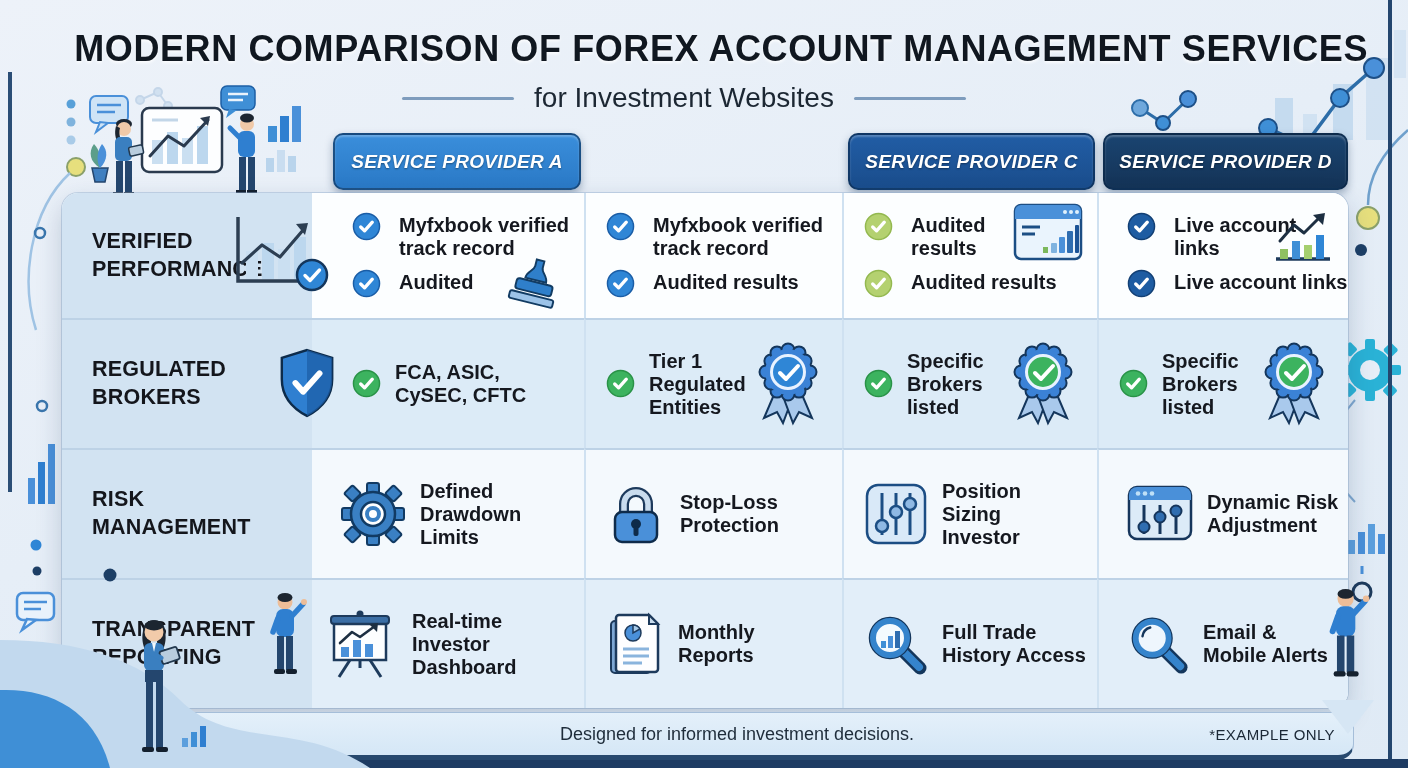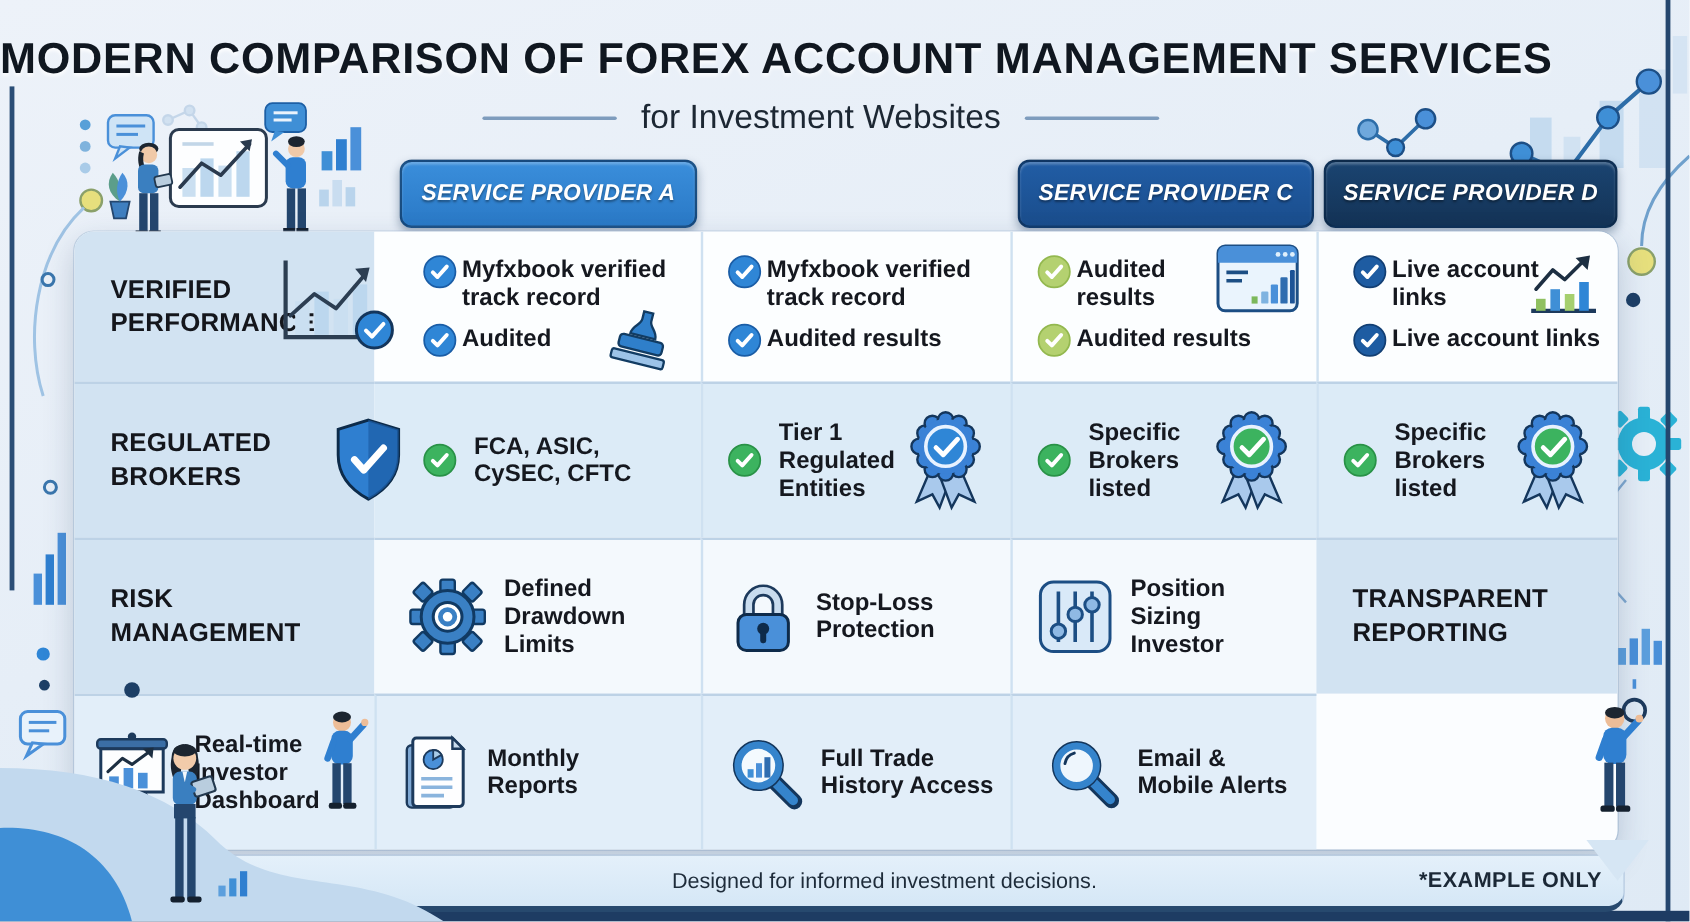--- a/index.html
+++ b/index.html
@@ -10,21 +10,21 @@
   }
   
   .decor{position:absolute;inset:0;width:1408px;height:768px;pointer-events:none;}
   .decor.back{z-index:1;}
   .decor.front{z-index:6;}
   .bottom-bar{position:absolute;left:0;right:0;bottom:0;height:9px;background:#1e3c63;z-index:2;}
   .right-line{position:absolute;top:0;bottom:0;right:16px;width:4px;background:#24466e;z-index:2;}
   .left-line{position:absolute;top:72px;height:420px;left:8px;width:4px;background:#2b4e76;z-index:1;}
 
   
-  .title-wrap{position:absolute;left:0;right:40px;top:28px;text-align:left;z-index:3;}
+  .title-wrap{position:absolute;left:0;right:40px;top:28px;text-align:right;z-index:3;}
   .main-title{
     font-size:36px;font-weight:800;letter-spacing:.6px;color:#101720;
     text-shadow:0 2px 3px rgba(255,255,255,.8);
   }
   .subtitle-row{margin-top:12px;display:flex;align-items:center;justify-content:center;gap:20px;}
   .sub-dash{width:112px;height:3px;border-radius:2px;background:#7e9cbd;}
   .subtitle{font-size:28px;font-weight:500;color:#1c2733;}
 
   
   .providers{
@@ -59,21 +59,21 @@
     font-size:21.5px;font-weight:800;color:#14161c;line-height:1.28;letter-spacing:.2px;max-width:190px;
   }
   .rowline{border-top:2px solid #bdd2e6;}
   .vline{border-left:2px solid #cfe1f1;}
   .bg-r1{background:#fcfeff;}
   .bg-r2{background:#dcebf7;}
   .bg-r3{background:#f4f9fd;}
   .bg-r4{background:#e2eef9;}
 
   .items{display:flex;flex-direction:column;gap:11px;}
-  .item{display:flex;align-items:flex-start;gap:4px;}
+  .item{display:flex;align-items:flex-start;gap:18px;}
   .txt{font-size:20px;font-weight:700;color:#15181f;line-height:1.15;}
   .w185{max-width:185px;display:inline-block;}
   .w135{max-width:135px;display:inline-block;}
   .w115{max-width:115px;display:inline-block;}
   .w105{max-width:105px;display:inline-block;}
   .w95{max-width:95px;display:inline-block;}
   .w90{max-width:90px;display:inline-block;}
   .w150{max-width:150px;display:inline-block;}
   .w140{max-width:140px;display:inline-block;}
 
@@ -106,21 +106,21 @@
   
   .footer{
     position:absolute;left:120px;top:712px;width:1232px;height:42px;z-index:5;
     background:linear-gradient(180deg,#e4f0fa,#d5e7f6);
     border:1.5px solid #a5bed9;border-bottom:5px solid #27496e;border-radius:16px;
     display:flex;align-items:center;justify-content:center;
   }
   .footnote{font-size:18px;font-weight:500;color:#1e2c3a;}
   .disclaimer{
     position:absolute;right:18px;top:50%;transform:translateY(-50%);
-    font-size:18px;font-weight:700;letter-spacing:.4px;color:#1b2836;
+    font-size:15px;font-weight:400;letter-spacing:.4px;color:#1b2836;
   }
 </style>
 </head>
 <body>
 
 <div class="left-line"></div>
 <div class="right-line"></div>
 <div class="bottom-bar"></div>
 
 <svg class="decor back" viewBox="0 0 1408 768">
@@ -564,20 +564,38 @@
         <line x1="32" y1="11" x2="32" y2="53" stroke="#1c4e84" stroke-width="3"></line>
         <line x1="46" y1="11" x2="46" y2="53" stroke="#1c4e84" stroke-width="3"></line>
         <circle cx="18" cy="44" r="6" fill="#8fb9e4" stroke="#1c4e84" stroke-width="2.5"></circle>
         <circle cx="32" cy="30" r="6" fill="#8fb9e4" stroke="#1c4e84" stroke-width="2.5"></circle>
         <circle cx="46" cy="22" r="6" fill="#8fb9e4" stroke="#1c4e84" stroke-width="2.5"></circle>
       </svg>
       <span class="txt w95">Position Sizing Investor</span>
     </div>
   </div>
 
+  <div class="cell bg-r3 rowline vline pad18">
+    <div class="feature">
+      <svg width="66" height="58" viewBox="0 0 66 58">
+        <rect x="2" y="2" width="62" height="52" rx="8" fill="#dcebf8" stroke="#16365c" stroke-width="2.5"></rect>
+        <path d="M2 10 a8 8 0 0 1 8 -8 h46 a8 8 0 0 1 8 8 v5 H2 z" fill="#4a90d9"></path>
+        <circle cx="11" cy="8.5" r="2.3" fill="#bfe0f7"></circle>
+          <circle cx="18" cy="8.5" r="2.3" fill="#bfe0f7"></circle>
+          <circle cx="25" cy="8.5" r="2.3" fill="#bfe0f7"></circle>
+        <line x1="17" y1="20" x2="17" y2="49" stroke="#16365c" stroke-width="3"></line>
+        <line x1="33" y1="20" x2="33" y2="49" stroke="#16365c" stroke-width="3"></line>
+        <line x1="49" y1="20" x2="49" y2="49" stroke="#16365c" stroke-width="3"></line>
+        <circle cx="17" cy="42" r="5.5" fill="#2f6db0" stroke="#16365c" stroke-width="2"></circle>
+        <circle cx="33" cy="32" r="5.5" fill="#2f6db0" stroke="#16365c" stroke-width="2"></circle>
+        <circle cx="49" cy="26" r="5.5" fill="#2f6db0" stroke="#16365c" stroke-width="2"></circle>
+      </svg>
+      <span class="txt w140">Dynamic Risk Adjustment</span>
+    </div>
+  </div>
 
   <div class="cell lbl rowline">
     <span class="lbltxt">TRANSPARENT REPORTING</span>
   </div>
 
   <div class="cell bg-r4 rowline pad10">
     <div class="feature">
       <svg width="76" height="70" viewBox="0 0 76 70">
         <circle cx="38" cy="5" r="3.5" fill="#1d3a5c"></circle>
         <rect x="9" y="7" width="58" height="8" rx="3" fill="#3b6ea5" stroke="#1d3a5c" stroke-width="2"></rect>

